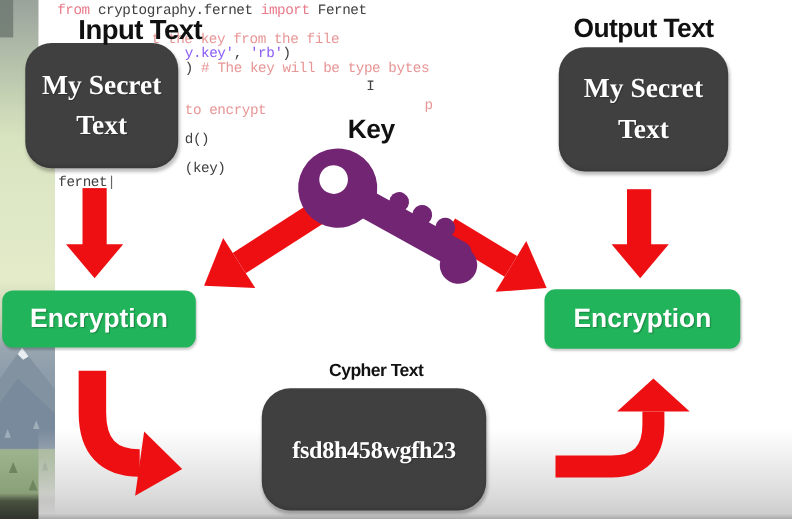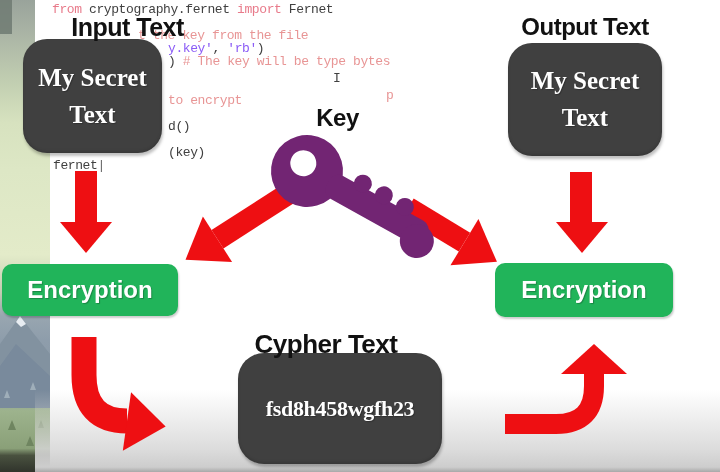--- a/index.html
+++ b/index.html
@@ -48,21 +48,21 @@
   .box-blue{background:#404040;box-shadow:1px 3px 3px rgba(0,0,0,.25), inset 0 -2px 3px rgba(0,0,0,.12);font-family:Liberation Serif, serif;}
   .box-green{background:#21b45a;box-shadow:1px 2px 2px rgba(0,0,0,.2);}
   .input-box{left:23px;top:39px;width:139px;height:114px;border-radius:24px;font-size:25px;row-gap:9px;}
   .output-box{left:508px;top:43px;width:154px;height:113px;border-radius:24px;font-size:25px;row-gap:9px;}
   .encryption-box{left:2px;top:264px;width:176px;height:52px;border-radius:10px;font-size:24px;}
   .decryption-box{left:495px;top:263px;width:178px;height:54px;border-radius:10px;font-size:24px;}
   .cypher-box{left:238px;top:353px;width:204px;height:111px;border-radius:26px;font-size:22px;row-gap:8px;letter-spacing:-0.3px;}
   .input-label{left:30px;top:13px;width:195px;}
   .output-label{left:505px;top:13px;width:160px;font-size:24px;}
   .key-label{left:300px;top:104px;width:75px;font-size:24px;}
-  .cypher-label{left:252px;top:329px;width:148px;font-size:26px;}
+  .cypher-label{left:268px;top:329px;width:148px;font-size:16px;}
 </style>
 </head>
 <body>
 
 <div class="stage">
 
   <div class="wallpaper-strip">
     <svg width="50" height="472" viewBox="0 0 50 472">
       <rect x="0" y="0" width="12" height="34" fill="#6f7a72" opacity="0.85"></rect>
       <polygon points="0,344 20,316 34,334 50,354 50,408 0,408" fill="#8292a0"></polygon>

